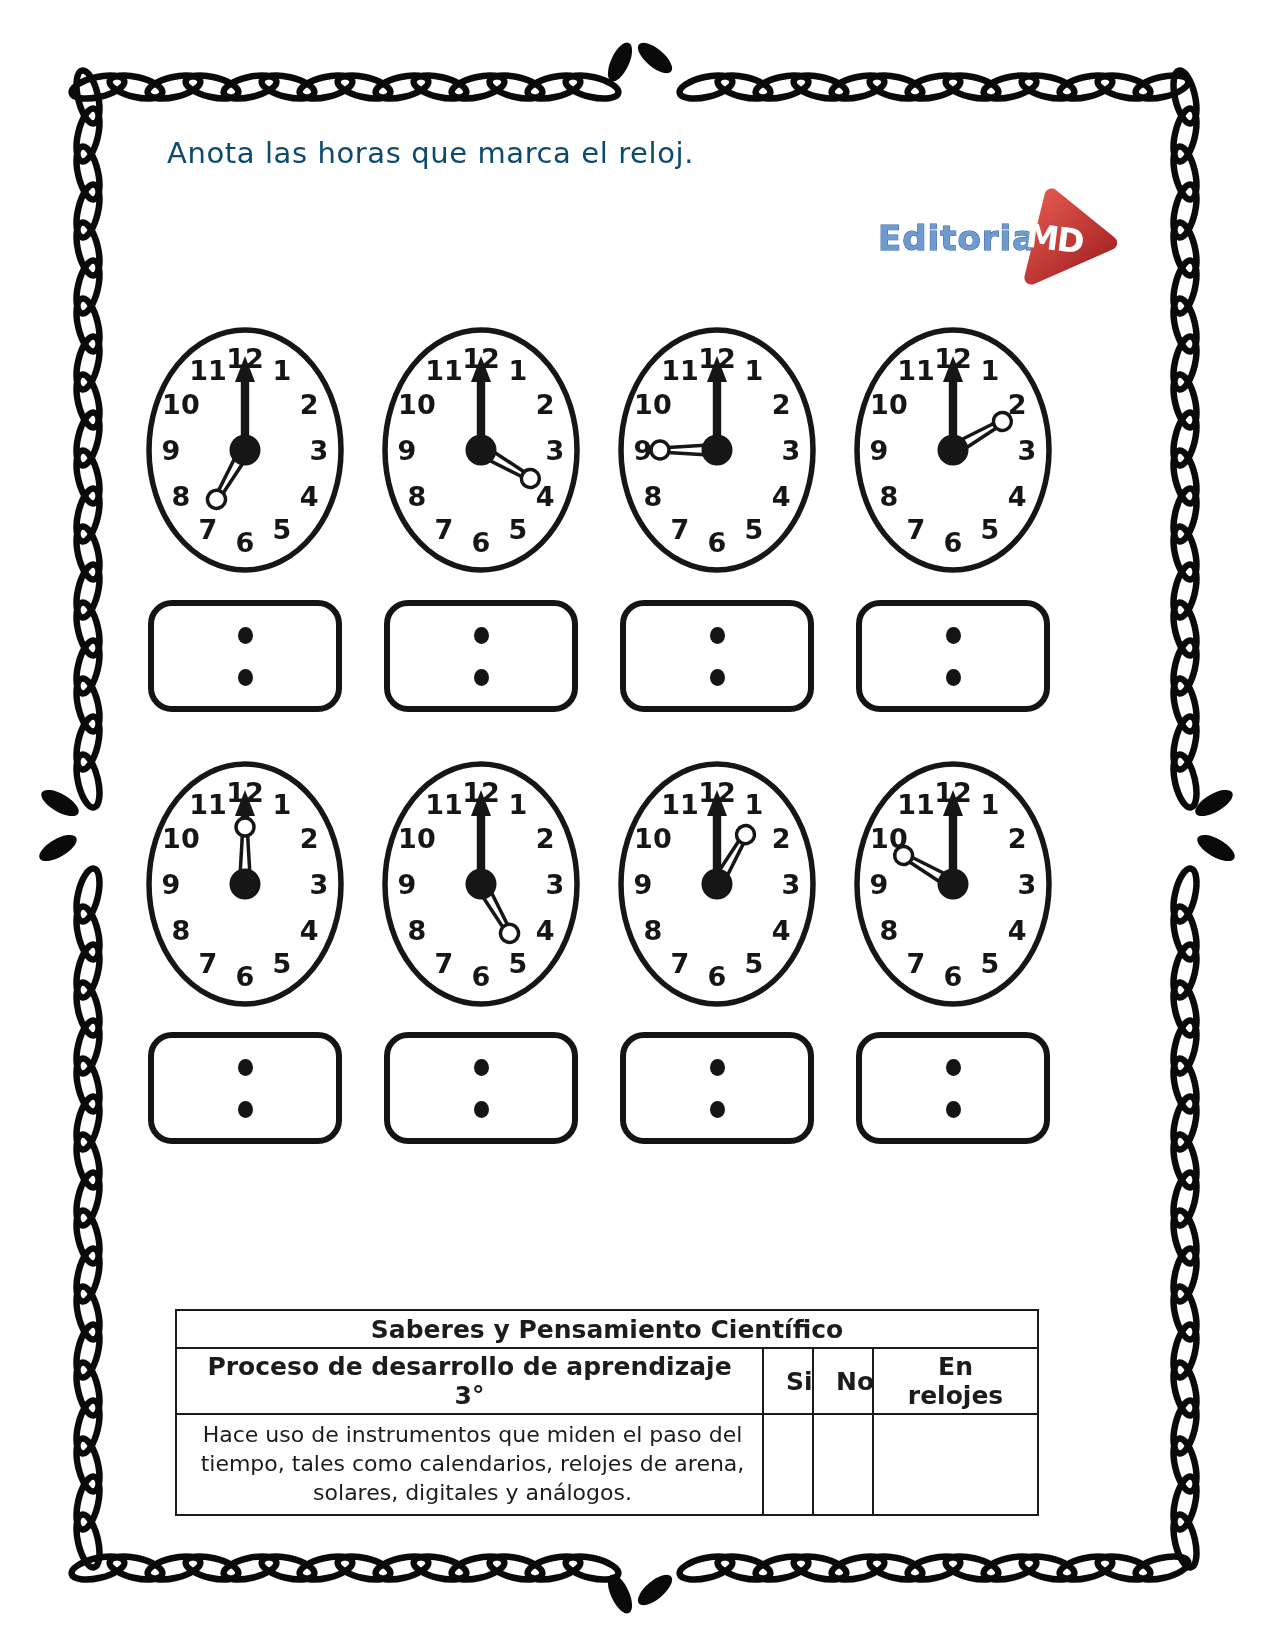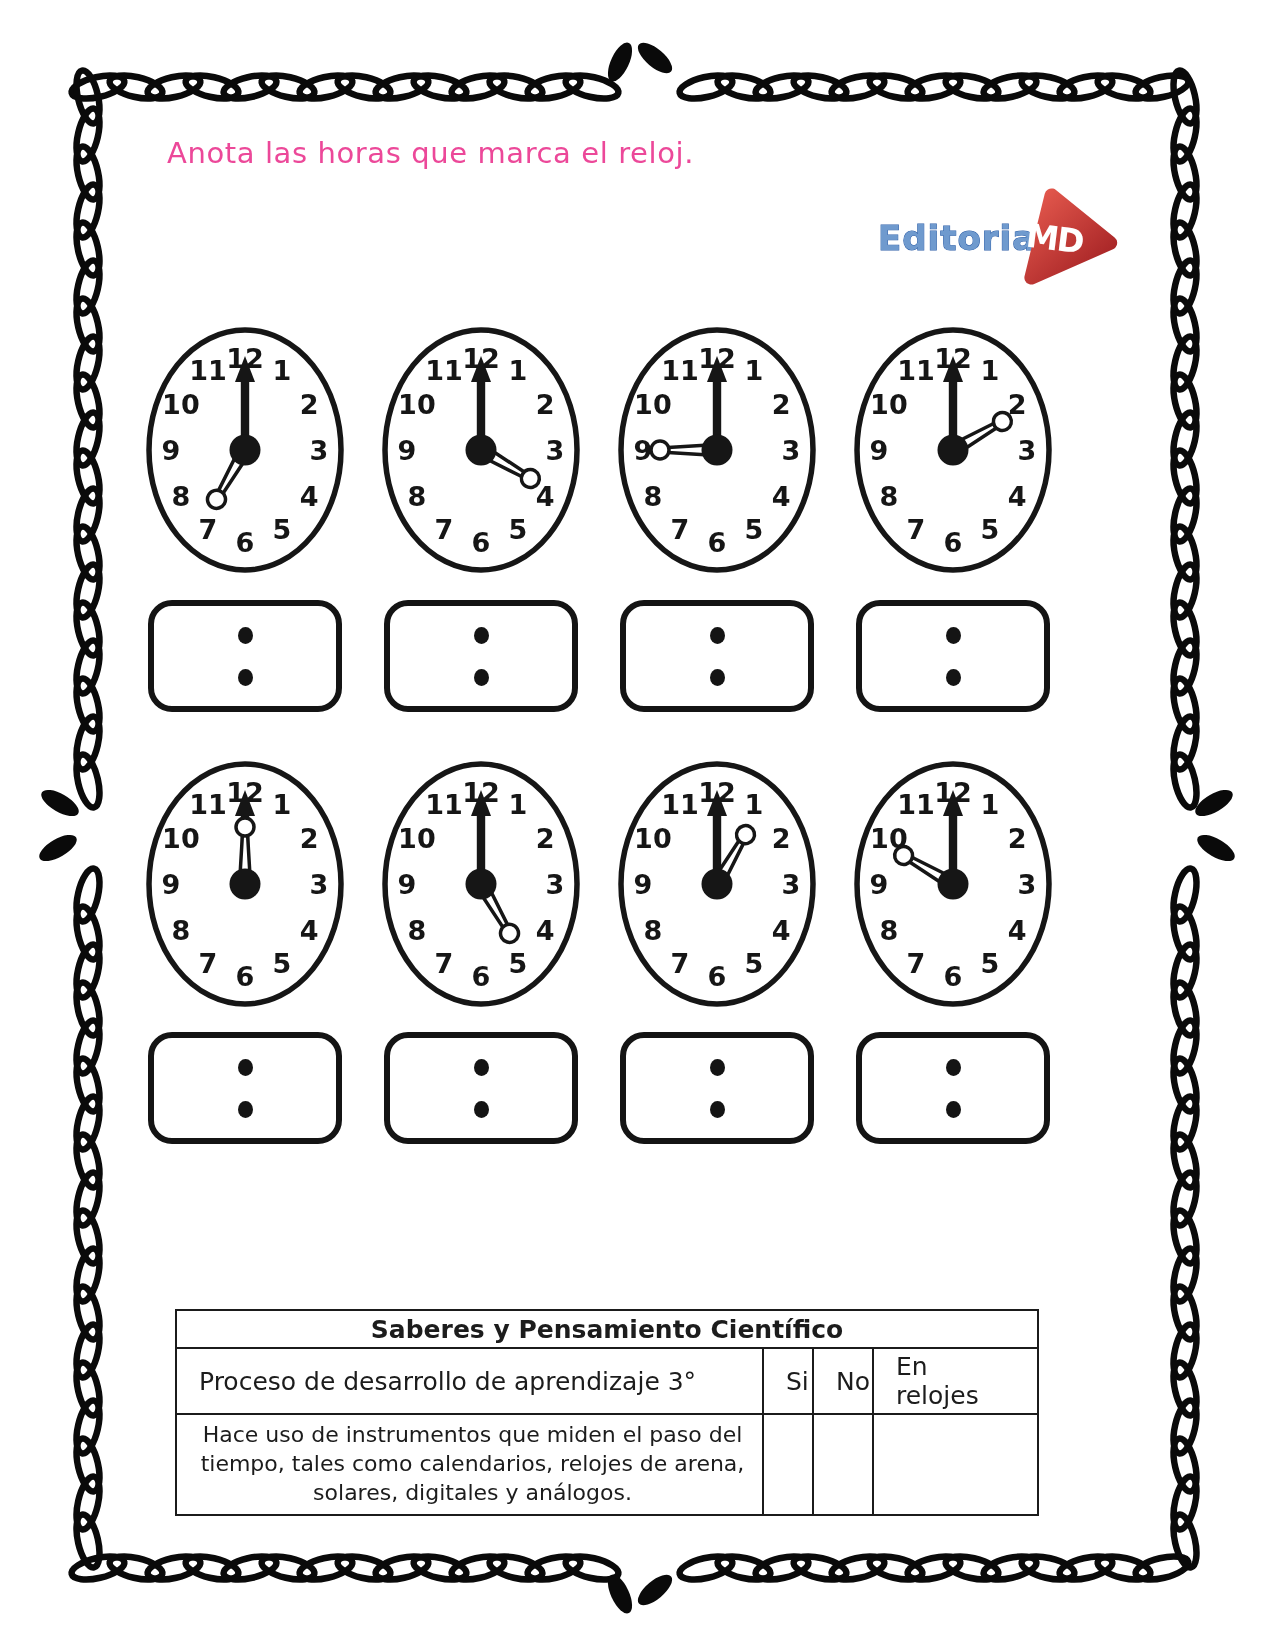--- a/index.html
+++ b/index.html
@@ -1,32 +1,32 @@
 <!DOCTYPE html>
 <html><head>
 <meta charset="utf-8">
 <style>
   *{box-sizing:border-box;margin:0;padding:0}
   html,body{width:1275px;height:1650px;background:#fff;overflow:hidden}
   body{position:relative;font-family:"DejaVu Sans","Liberation Sans",sans-serif;color:#1c1c1c}
   #border-svg{position:absolute;left:0;top:0;width:1275px;height:1650px}
-  #worksheet-title{position:absolute;left:167px;top:136px;font-size:29px;letter-spacing:.6px;color:#ec4899}
+  #worksheet-title{position:absolute;left:167px;top:136px;font-size:29px;letter-spacing:.6px;color:#0c4a6e}
   #logo{position:absolute;left:876px;top:186px;width:248px;height:118px}
   .logo-text{font-size:34px;font-weight:bold;fill:#6f9ace;stroke:#2e5fa8;stroke-width:1px;paint-order:stroke;letter-spacing:1px}
   .logo-md{font-size:33px;font-weight:bold;fill:#ffffff;letter-spacing:-2px}
   #clock-area{position:absolute;left:0;top:0;width:1275px;height:1650px}
   .clock{position:absolute}
   .cnum{font-family:"DejaVu Sans",sans-serif;font-weight:bold;font-size:27px;fill:#161616}
   .answer-box{position:absolute;width:194px;height:112px;border:6px solid #141414;border-radius:24px;
     background:#fff;display:flex;flex-direction:column;align-items:center;justify-content:center;gap:25px}
   .dot{width:15px;height:17px;border-radius:50%;background:#141414}
   #assessment{position:absolute;left:175px;top:1309px;width:862px;border-collapse:collapse;table-layout:fixed;background:#86efac}
   #assessment th,#assessment td{border:2.5px solid #1b1b1b;background:#fff;vertical-align:middle}
   .tbl-title{font-size:25px;font-weight:bold;text-align:center;padding:3px 4px;height:38px}
-  .colhead{font-size:25px;font-weight:normal;text-align:left;padding:3px 22px;height:43px}
+  .colhead{font-size:25px;font-weight:bold;text-align:center;padding:3px 22px;height:43px}
   .crit{font-size:22px;font-weight:normal;text-align:center;padding:5px 4px 7px 10px;line-height:1.32;height:84px;vertical-align:top}
 </style>
 </head>
 <body>
 
 <svg id="border-svg" viewBox="0 0 1275 1650">
     <g fill="none" stroke="#0a0a0a" stroke-width="6.5">
       <ellipse cx="98" cy="87" rx="27" ry="10" transform="rotate(-13 98 87)"></ellipse>
       <ellipse cx="136" cy="87" rx="27" ry="10" transform="rotate(13 136 87)"></ellipse>
       <ellipse cx="174" cy="87" rx="27" ry="10" transform="rotate(-13 174 87)"></ellipse>

